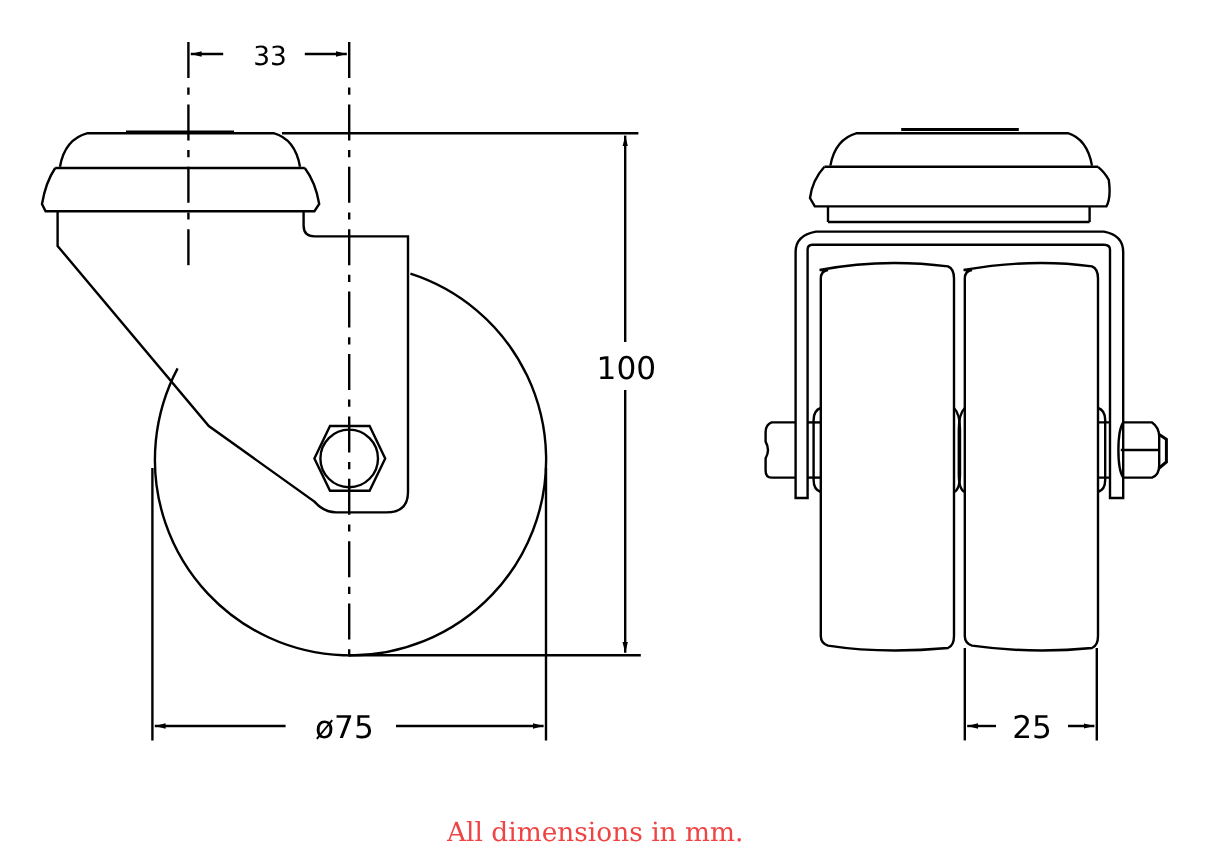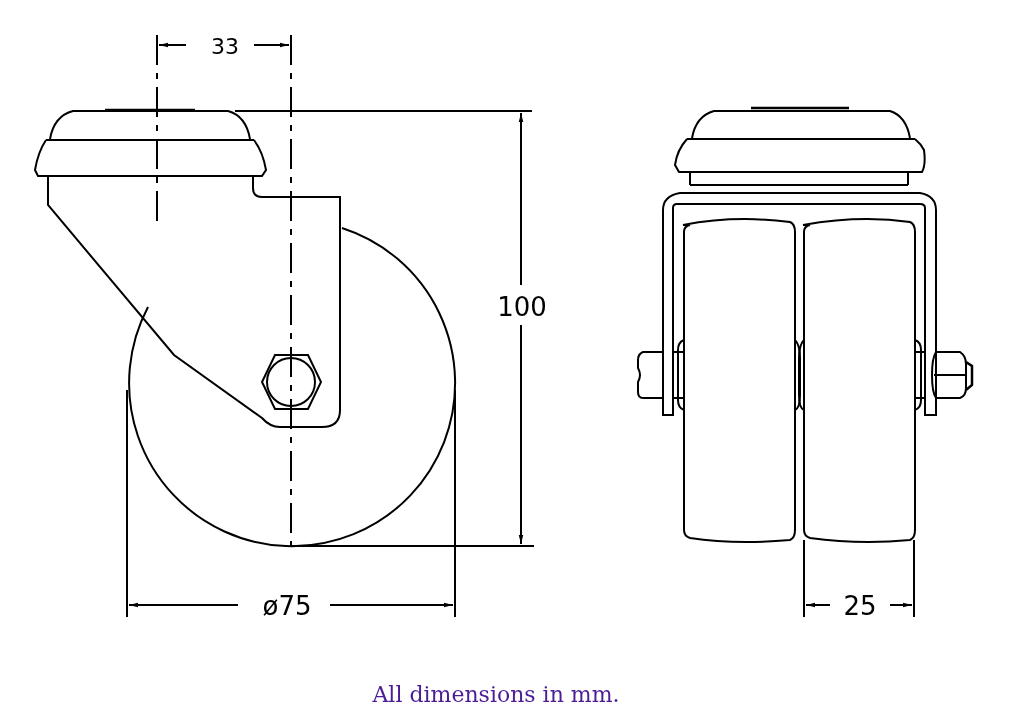--- a/index.html
+++ b/index.html
@@ -2,21 +2,21 @@
 <html><head>
 <meta charset="utf-8">
 <style>
   html, body { margin: 0; padding: 0; background: #ffffff; }
   body { width: 1024px; height: 709px; position: relative; overflow: hidden; }
   #drawing { position: absolute; left: 0; top: 0; width: 1024px; height: 709px; }
   .dimtext { font-family: "DejaVu Sans", sans-serif; font-size: 26px; fill: #000; }
   .dimtext-sm { font-family: "DejaVu Sans", sans-serif; font-size: 22px; fill: #000; }
   .caption {
     position: absolute; left: 0; top: 682px; width: 992px; text-align: center;
-    font-family: "DejaVu Serif", serif; font-size: 22px; color: #4c1d95;
+    font-family: "DejaVu Serif", serif; font-size: 22px; color: #ef4444;
   }
 </style>
 </head>
 <body>
 
 <svg id="drawing" viewBox="0 0 1024 709" xmlns="http://www.w3.org/2000/svg">
   <defs>
     <marker id="arr" viewBox="0 0 10 10" refX="10" refY="5" markerWidth="9" markerHeight="9" orient="auto-start-reverse" markerUnits="userSpaceOnUse">
       <path d="M0,2.5 L10,5 L0,7.5 Z" fill="#000"></path>
     </marker>

